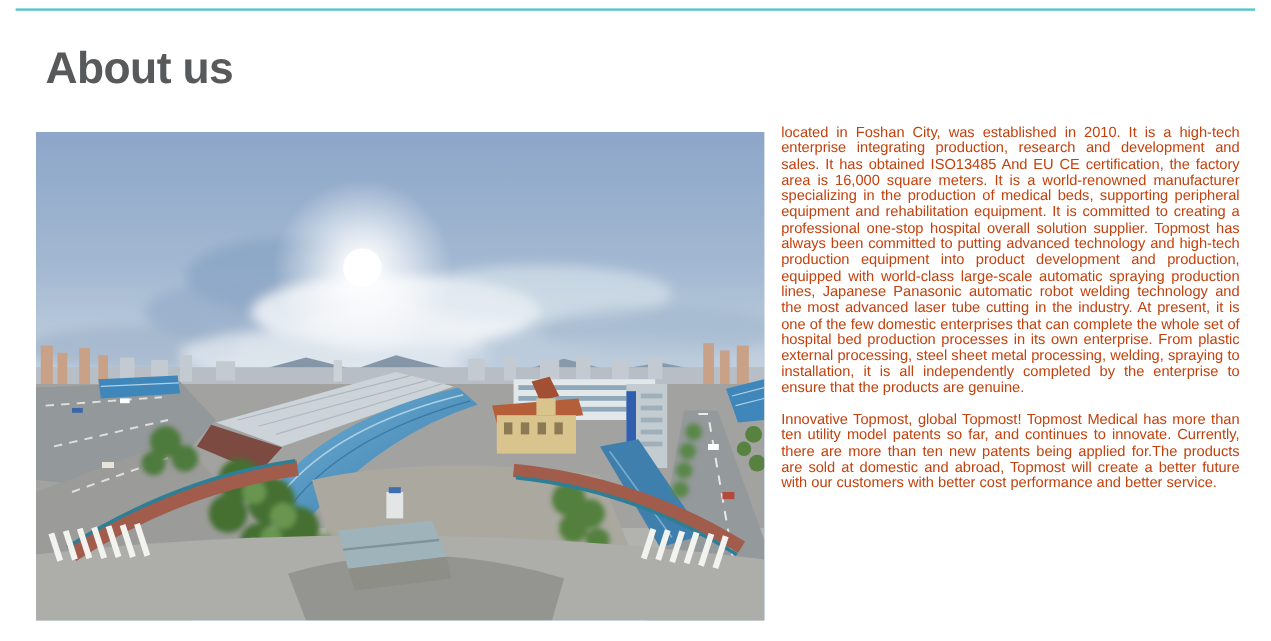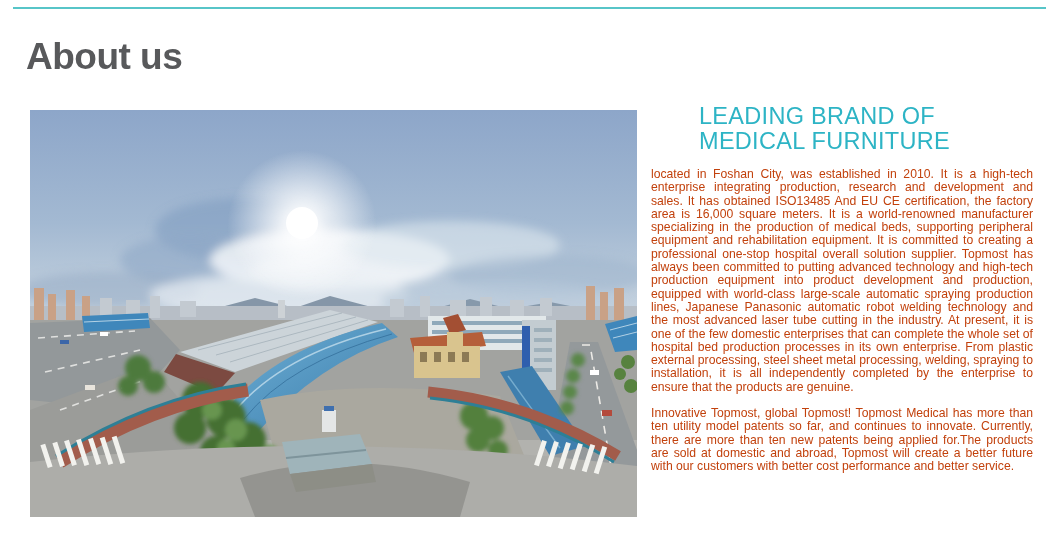--- a/index.html
+++ b/index.html
@@ -5,21 +5,21 @@
   * { margin: 0; padding: 0; box-sizing: border-box; }
   html, body { width: 1059px; height: 534px; background: #ffffff; overflow: hidden; }
   body { font-family: "Liberation Sans", sans-serif; position: relative; }
 
   .top-rule {
     position: absolute; left: 13px; right: 13px; top: 7px; height: 2px;
     background: #57c5c8;
   }
 
   .page-title {
-    position: absolute; left: 26px; top: 36px;
+    position: absolute; left: 38px; top: 36px;
     font-size: 37px; font-weight: bold; color: #58595b; letter-spacing: -0.5px;
   }
 
   .panorama {
     position: absolute; left: 30px; top: 110px; width: 607px; height: 407px;
     overflow: hidden; background: #9fb4cf;
   }
   .panorama svg { display: block; width: 607px; height: 407px; }
 
   .text-col {
@@ -254,21 +254,17 @@
 
     <path d="M252,332 L330,324 L342,354 L260,364 Z" fill="#9fb4ba"></path>
     <path d="M256,348 L336,340" stroke="#7e949b" stroke-width="2" fill="none"></path>
     <path d="M260,364 L342,354 L346,372 L266,382 Z" fill="#8d8e86"></path>
     <rect x="292" y="300" width="14" height="22" fill="#e4e6e6"></rect>
     <rect x="294" y="296" width="10" height="5" fill="#3f6fae"></rect>
   </svg>
 </div>
 
 <div class="text-col">
-  <h2 class="section-heading">
-    <span>LEADING BRAND OF</span><br>
-    <span>MEDICAL FURNITURE</span>
-  </h2>
   <div class="about-copy">
     <p>located in Foshan City, was established in 2010.  It is a high-tech enterprise integrating production, research and development and sales. It has obtained ISO13485 And EU CE certification, the  factory area is 16,000 square meters. It is a world-renowned manufacturer specializing in the production of medical beds, supporting peripheral equipment and rehabilitation equipment. It is committed to creating a professional one-stop hospital overall solution supplier. Topmost has always been committed to putting advanced technology and high-tech production equipment into product development and production, equipped with world-class large-scale automatic spraying production lines, Japanese Panasonic automatic robot welding technology and the most advanced laser tube cutting in the industry. At present, it is one of the few domestic enterprises that can complete the whole set of hospital bed production processes in its own enterprise. From plastic external processing, steel sheet metal processing, welding, spraying to installation, it is all independently completed by the enterprise to ensure that the products are genuine.</p>
     <p>Innovative Topmost, global Topmost! Topmost Medical has more than ten utility model patents so far, and continues to innovate. Currently, there are more than ten new patents being applied for.The products are sold at domestic  and abroad, Topmost will create a better future with our customers with better cost performance and better service.</p>
   </div>
 </div>
 
 </body></html>

